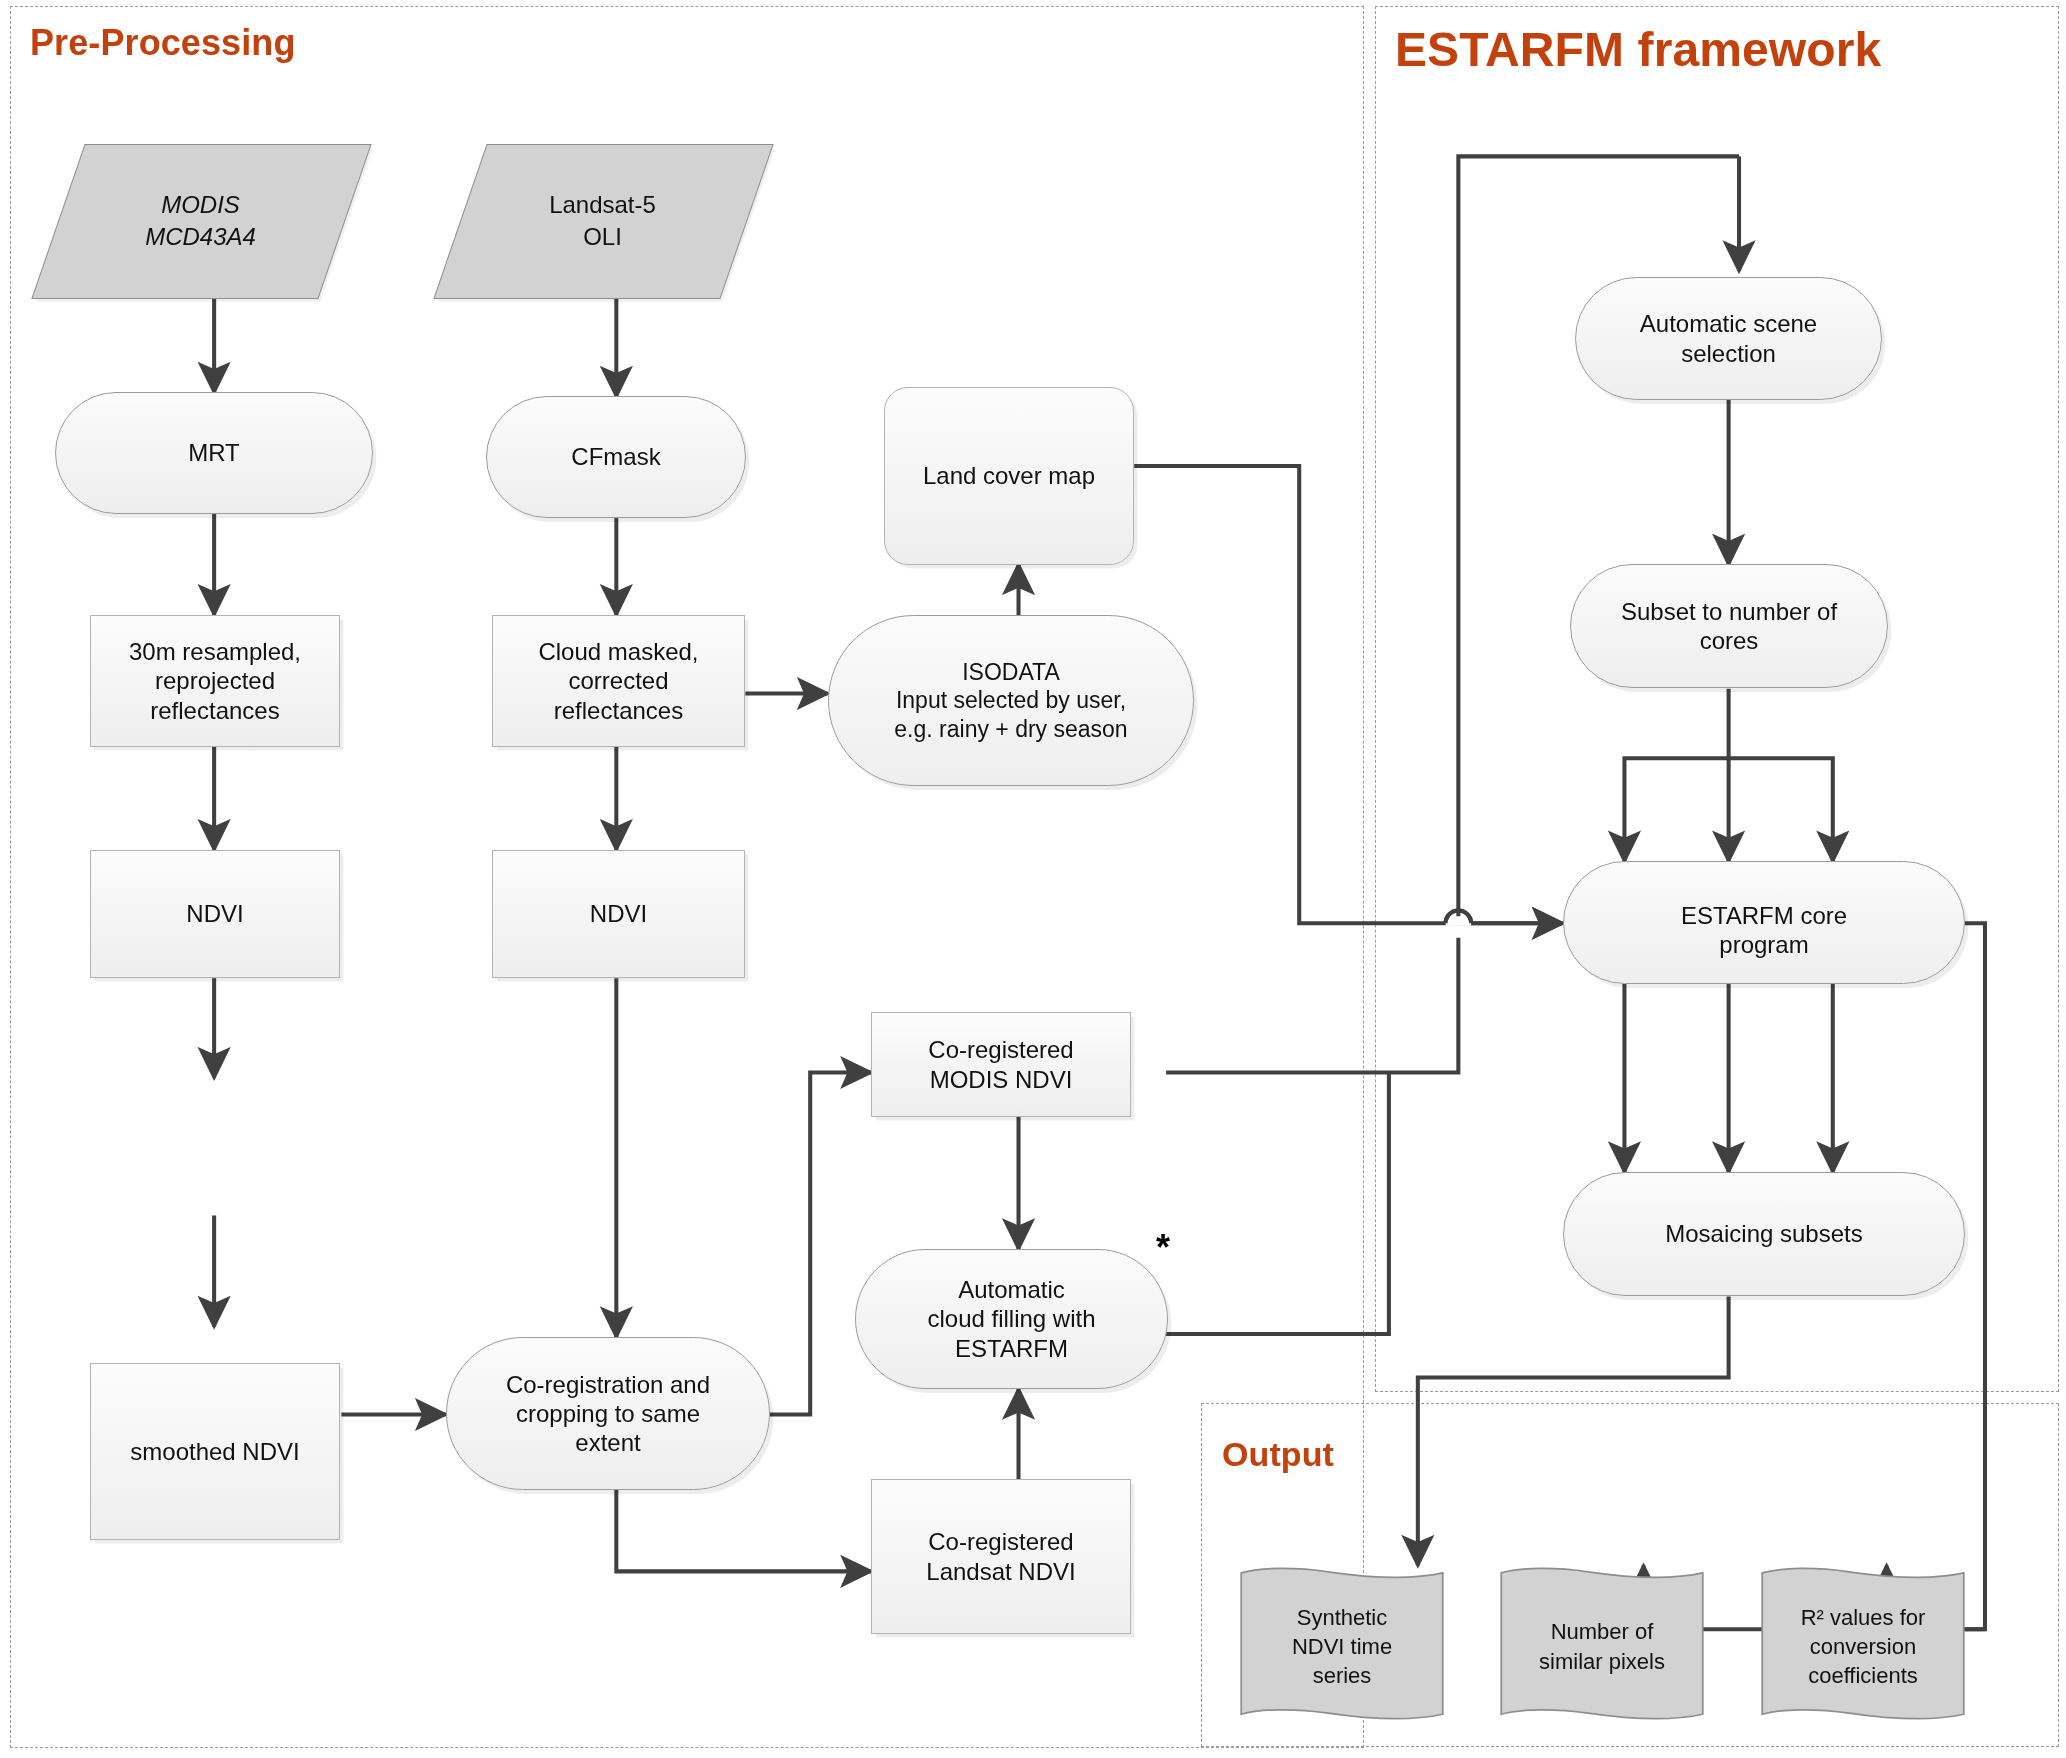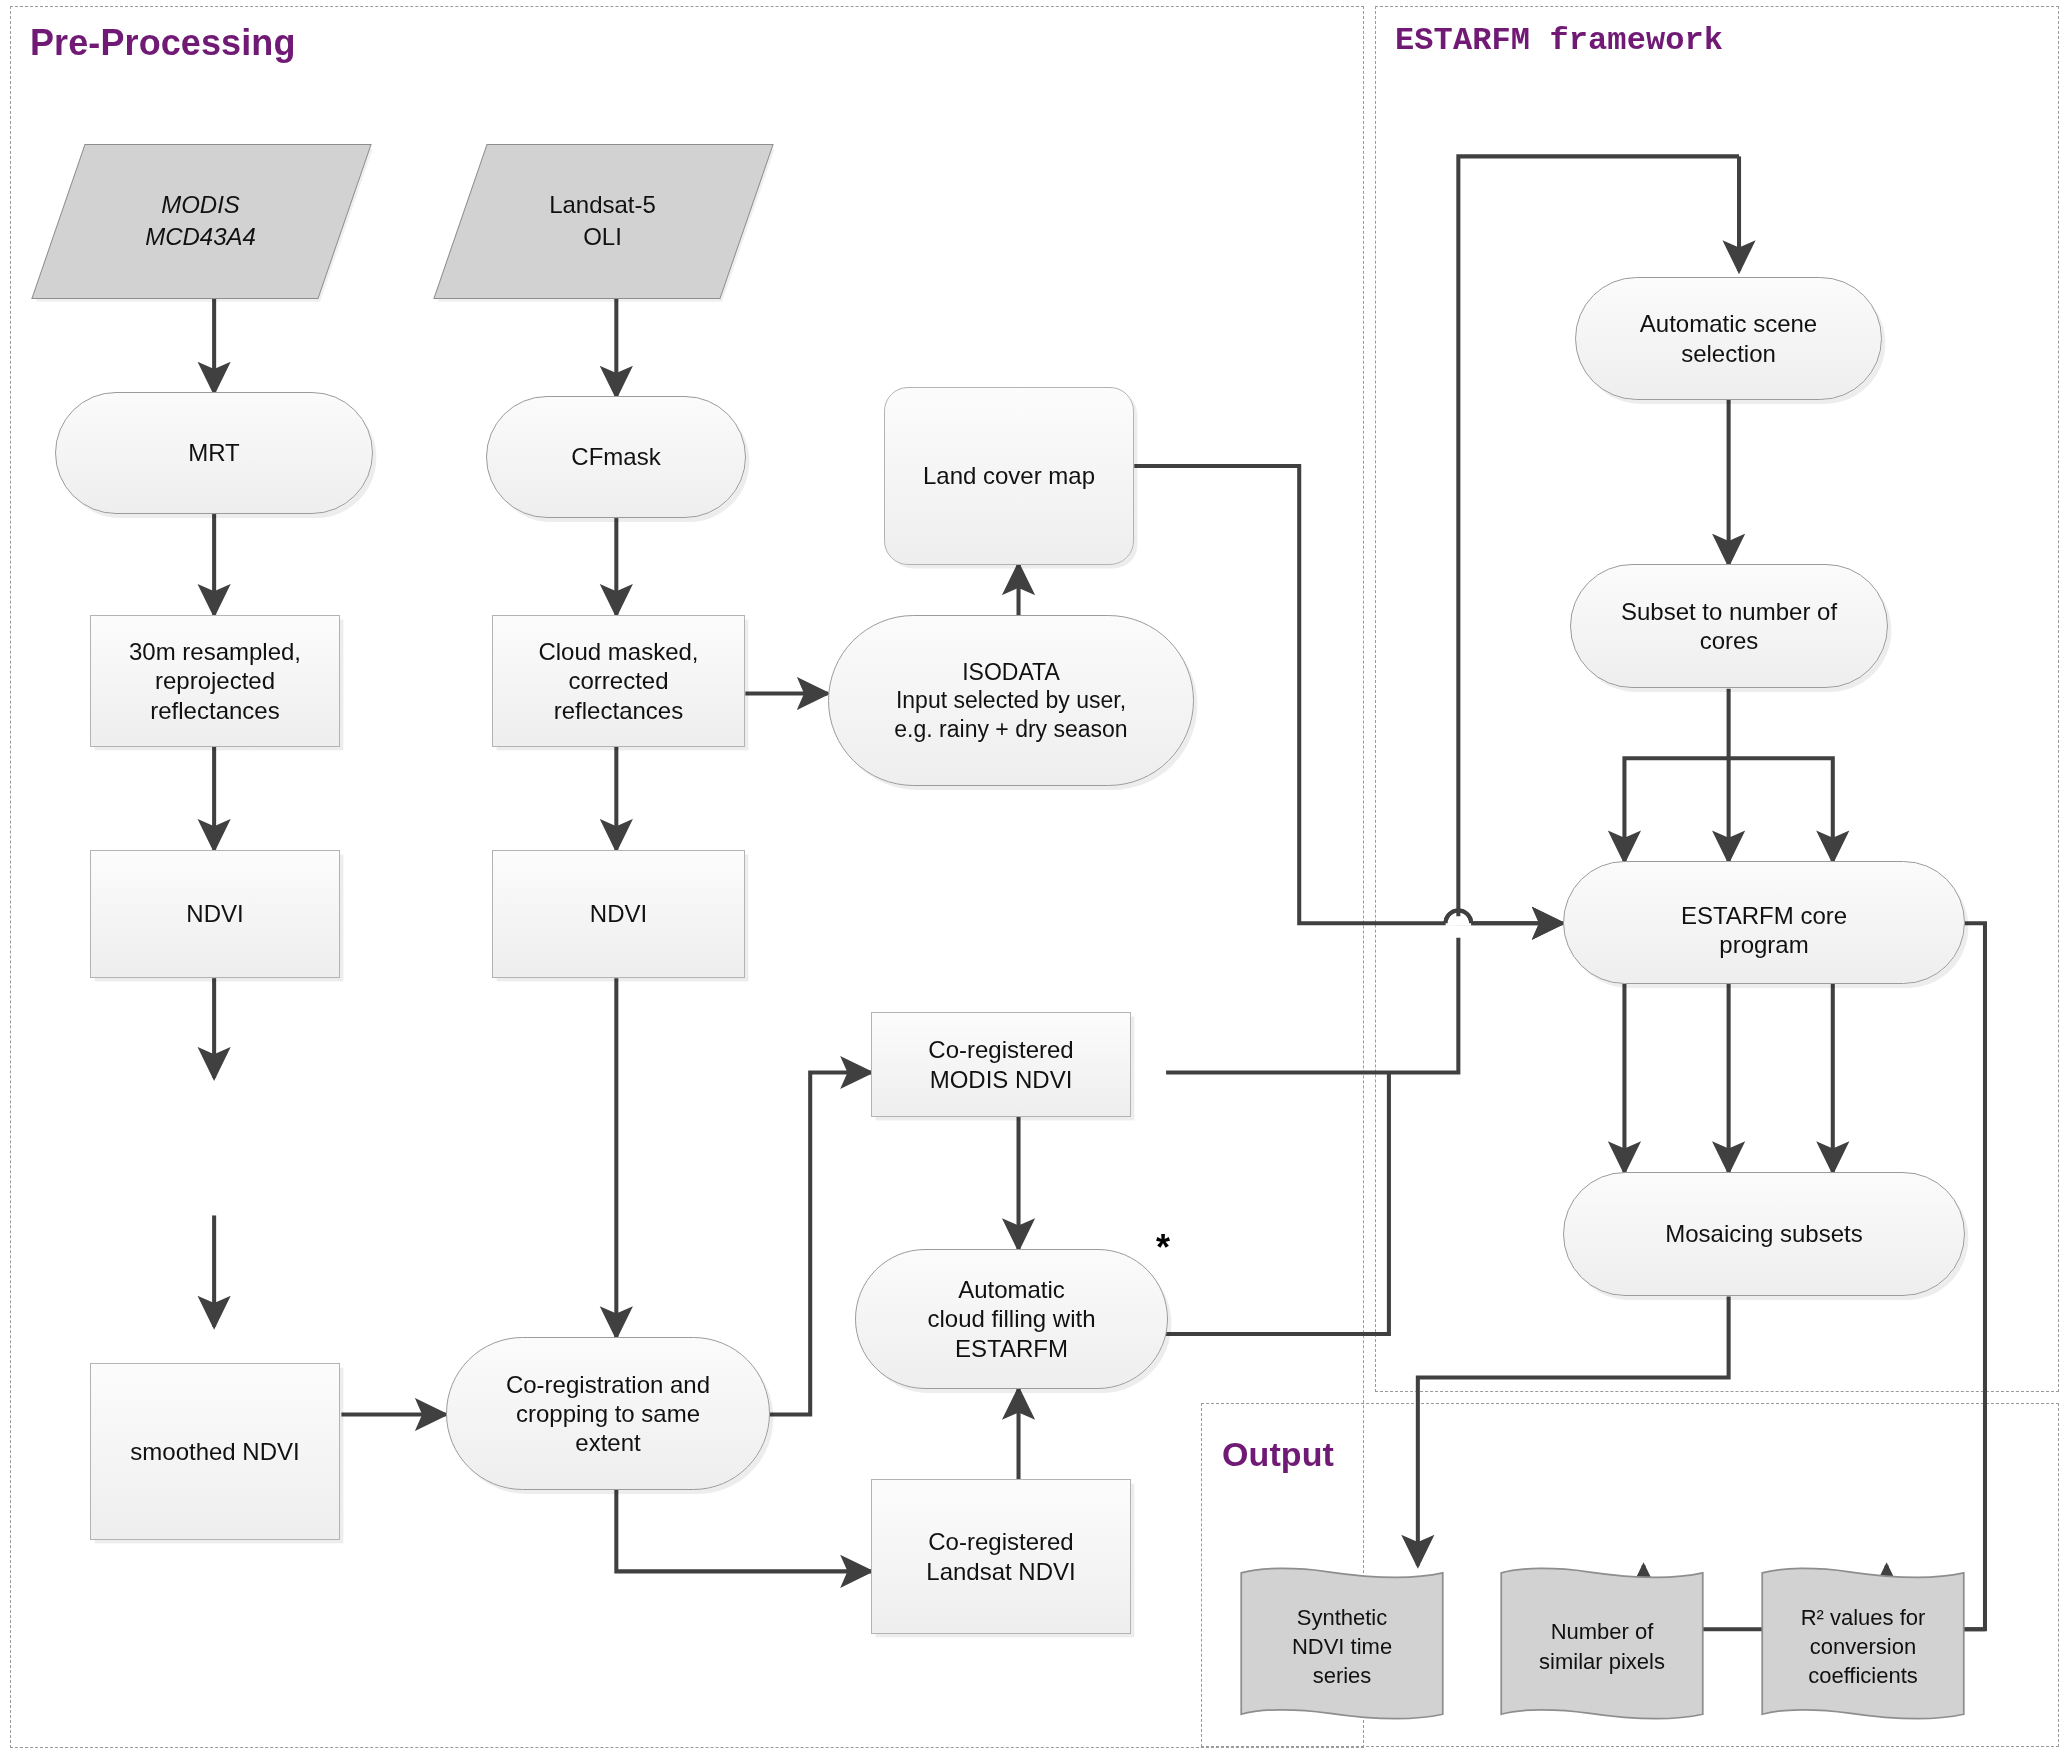--- a/index.html
+++ b/index.html
@@ -3,21 +3,21 @@
 <meta charset="utf-8">
 <title>ESTARFM Workflow Diagram</title>
 <style>
   html,body{margin:0;padding:0;background:#ffffff;}
   body{font-family:"Liberation Sans",sans-serif;}
   #stage{position:relative;width:2066px;height:1759px;background:#fff;overflow:hidden;}
   svg#wires{position:absolute;left:0;top:0;width:2066px;height:1759px;pointer-events:none;}
 
   
   .group-frame{position:absolute;border:1.7px dashed #9a9a9a;box-sizing:border-box;}
-  .group-title{position:absolute;font-weight:bold;color:#701a75;letter-spacing:0.1px;}
+  .group-title{position:absolute;font-weight:bold;color:#c2410c;letter-spacing:0.1px;}
 
   
   .node{position:absolute;box-sizing:border-box;display:flex;align-items:center;
         justify-content:center;text-align:center;color:#111;line-height:1.22;
         font-size:24px;}
   .node .lbl{display:block;padding:0 5.8px;}
 
   .rect{background:linear-gradient(#fcfcfc,#eeeeee);border:1.2px solid #b3b3b3;
         box-shadow:4px 4px 0 -0.6px rgba(0,0,0,0.07);}
   .rounded{background:linear-gradient(#fbfbfb,#eeeeee);border:1.2px solid #9b9b9b;
@@ -44,21 +44,21 @@
 </head>
 <body>
 
 <div id="stage">
 
   <div class="group-frame" style="left:10.4px;top:5.8px;width:1354px;height:1742px;"></div>
   <div class="group-frame" style="left:1375px;top:5.8px;width:684px;height:1386px;"></div>
   <div class="group-frame" style="left:1201px;top:1403px;width:858px;height:344px;"></div>
 
   <div class="group-title" style="left:30px;top:22px;font-size:36px;">Pre-Processing</div>
-  <div class="group-title" style="left:1395px;top:22px;font-size:32px;font-family:Liberation Mono, monospace;">ESTARFM framework</div>
+  <div class="group-title" style="left:1395px;top:22px;font-size:48px;">ESTARFM framework</div>
   <div class="group-title" style="left:1222px;top:1435px;font-size:34px;">Output</div>
 
   <svg id="wires" viewBox="0 0 3570 3039">
     <defs>
       <marker id="ah" markerWidth="9" markerHeight="9" refX="7.6" refY="4.5" orient="auto" markerUnits="strokeWidth">
         <path d="M0,0.4 L8.4,4.5 L0,8.6 L1.8,4.5 Z" fill="#404040"></path>
       </marker>
     </defs>
     <g fill="none" stroke="#404040" stroke-width="7" marker-end="url(#ah)">
 

